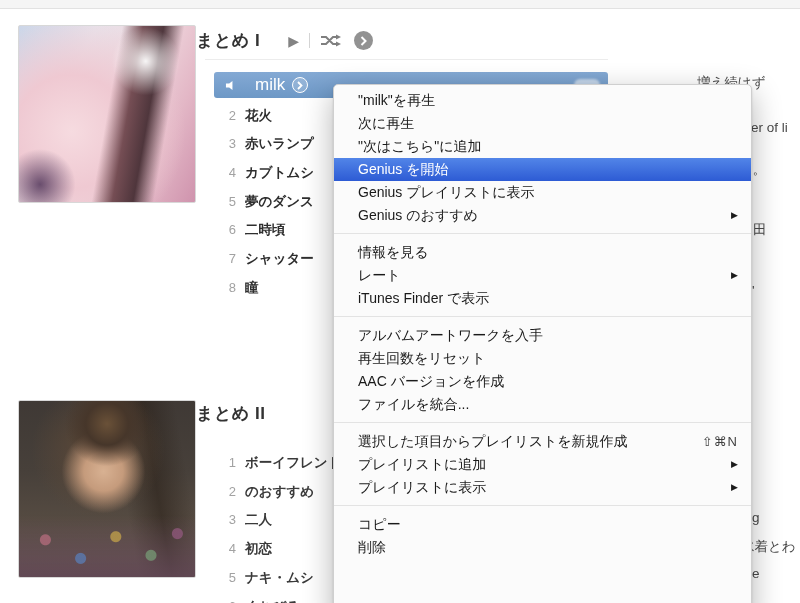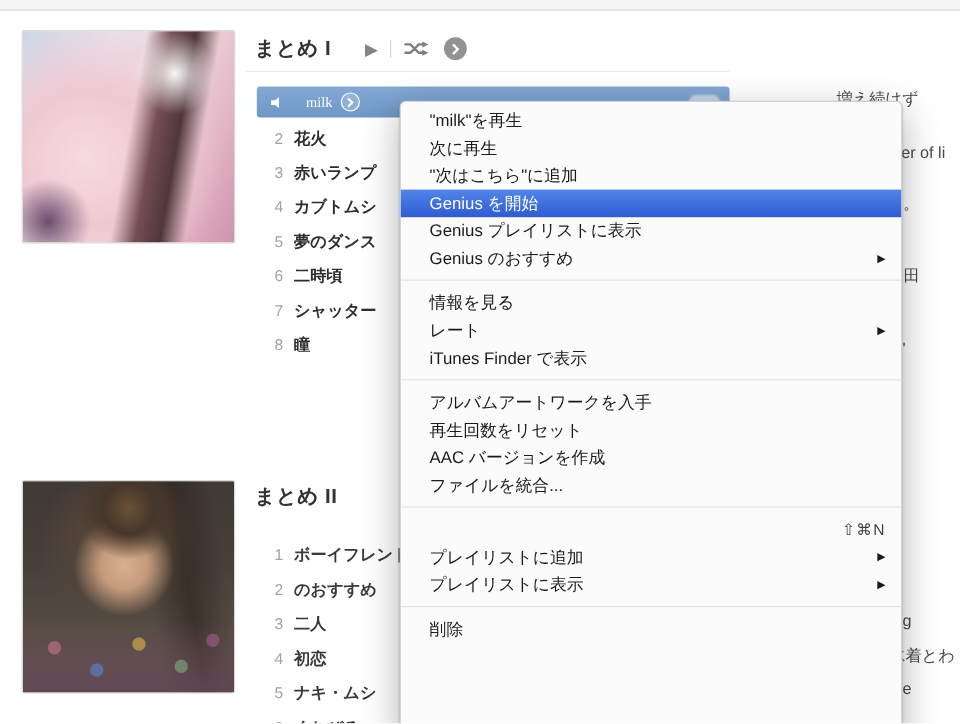--- a/index.html
+++ b/index.html
@@ -33,21 +33,21 @@
     background:
       radial-gradient(circle at 15% 40%, rgba(176,106,122,.8) 0 5px, rgba(0,0,0,0) 6px),
       radial-gradient(circle at 35% 70%, rgba(90,122,176,.8) 0 5px, rgba(0,0,0,0) 6px),
       radial-gradient(circle at 55% 35%, rgba(202,168,74,.7) 0 5px, rgba(0,0,0,0) 6px),
       radial-gradient(circle at 75% 65%, rgba(120,160,120,.7) 0 5px, rgba(0,0,0,0) 6px),
       radial-gradient(circle at 90% 30%, rgba(150,90,130,.7) 0 5px, rgba(0,0,0,0) 6px),
       linear-gradient(0deg, rgba(96,70,84,.9), rgba(96,70,84,0));
   }
 
   
-  .album-header { position:absolute; left:212px; display:flex; align-items:center; }
+  .album-header { position:absolute; left:196px; display:flex; align-items:center; }
   .album-title { font-size:17px; font-weight:bold; color:#333; letter-spacing:.5px; }
   .hdr1 { top:29px; }
   .hdr2 { top:402px; }
   .hdr-icons { display:flex; align-items:center; margin-left:28px; }
   .play-glyph { font-size:14px; color:#838383; line-height:1; }
   .vdiv { width:1px; height:15px; background:#d4d4d4; margin:0 10px; }
   .shuffle-svg { display:block; }
   .circle-btn { width:19px; height:19px; border-radius:50%; background:#929292; margin-left:12px;
     display:flex; align-items:center; justify-content:center; }
   .header-rule { position:absolute; left:205px; top:59px; width:403px; height:1px; background:#ececec; }
@@ -55,21 +55,21 @@
   
   .trk { position:absolute; left:214px; height:19px; display:flex; align-items:center; font-size:13.5px; }
   .tno { display:inline-block; width:22px; text-align:right; color:#a2a2a2; margin-right:9px; font-size:13px; }
   .tname { color:#2e2e2e; white-space:nowrap;font-weight:bold; }
   .t2 .tname { color:#3a3a3a; }
 
   
   .sel-row { position:absolute; left:214px; top:72px; width:394px; height:26px; border-radius:3px;
     background:linear-gradient(#84a9d4, #6d98c6); display:flex; align-items:center; z-index:1; }
   .speaker { margin-left:10px; display:flex; }
-  .sel-name { color:#fff; font-size:12px; margin-left:18px;font-family:Liberation Serif, serif; }
+  .sel-name { color:#fff; font-size:17px; margin-left:18px; }
   .sel-chev { width:16px; height:16px; border:1.5px solid #fff; border-radius:50%;
     background:rgba(255,255,255,.18); margin-left:7px; display:flex; align-items:center; justify-content:center; }
   .dur-blur { position:absolute; right:8px; top:7px; width:26px; height:12px; border-radius:6px;
     background:rgba(255,255,255,.55); filter:blur(1px); }
 
   
   .frag { position:absolute; font-size:13.5px; color:#4a4a4a; white-space:nowrap; z-index:0; }
 
   
   .menu { position:absolute; left:333px; top:84px; width:419px; height:536px; z-index:5;
@@ -234,29 +234,33 @@
       <span class="mlabel">再生回数をリセット</span>
     </div>
     <div class="mi">
       <span class="mlabel">AAC バージョンを作成</span>
     </div>
     <div class="mi">
       <span class="mlabel">ファイルを統合...</span>
     </div>
     <div class="msep"></div>
     <div class="mi">
+      <span class="mlabel">選択した項目からプレイリストを新規作成</span>
       <span class="right shortcut">⇧⌘N</span>
     </div>
     <div class="mi">
       <span class="mlabel">プレイリストに追加</span>
       <span class="right arrow">▶</span>
     </div>
     <div class="mi">
       <span class="mlabel">プレイリストに表示</span>
       <span class="right arrow">▶</span>
     </div>
     <div class="msep"></div>
     <div class="mi">
+      <span class="mlabel">コピー</span>
+    </div>
+    <div class="mi">
       <span class="mlabel">削除</span>
     </div>
   </div>
 
 </div>
 
 </body></html>

